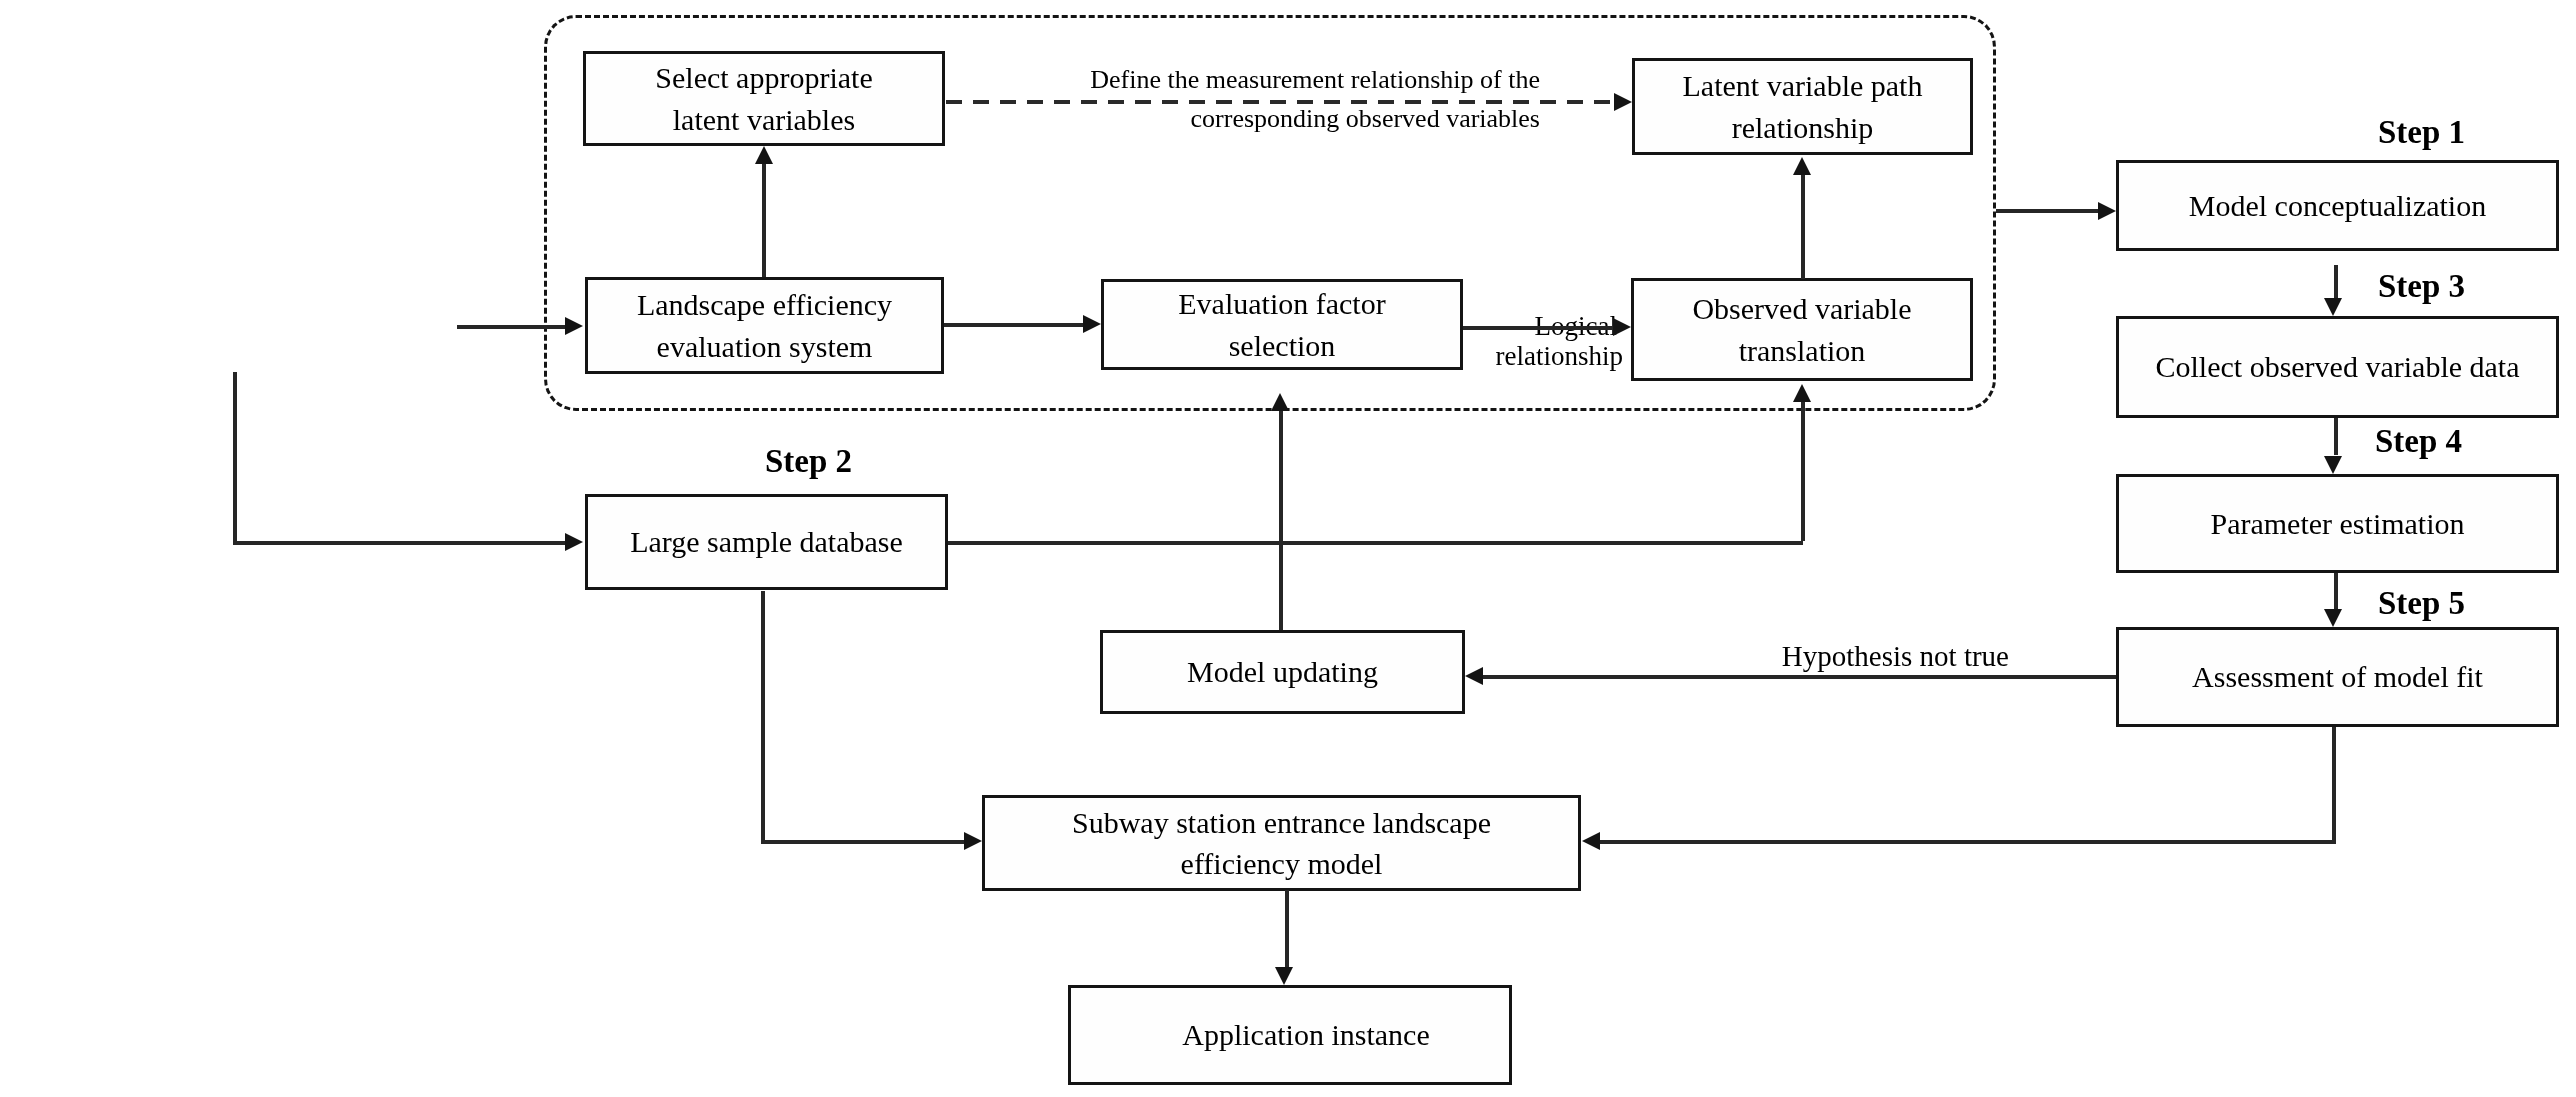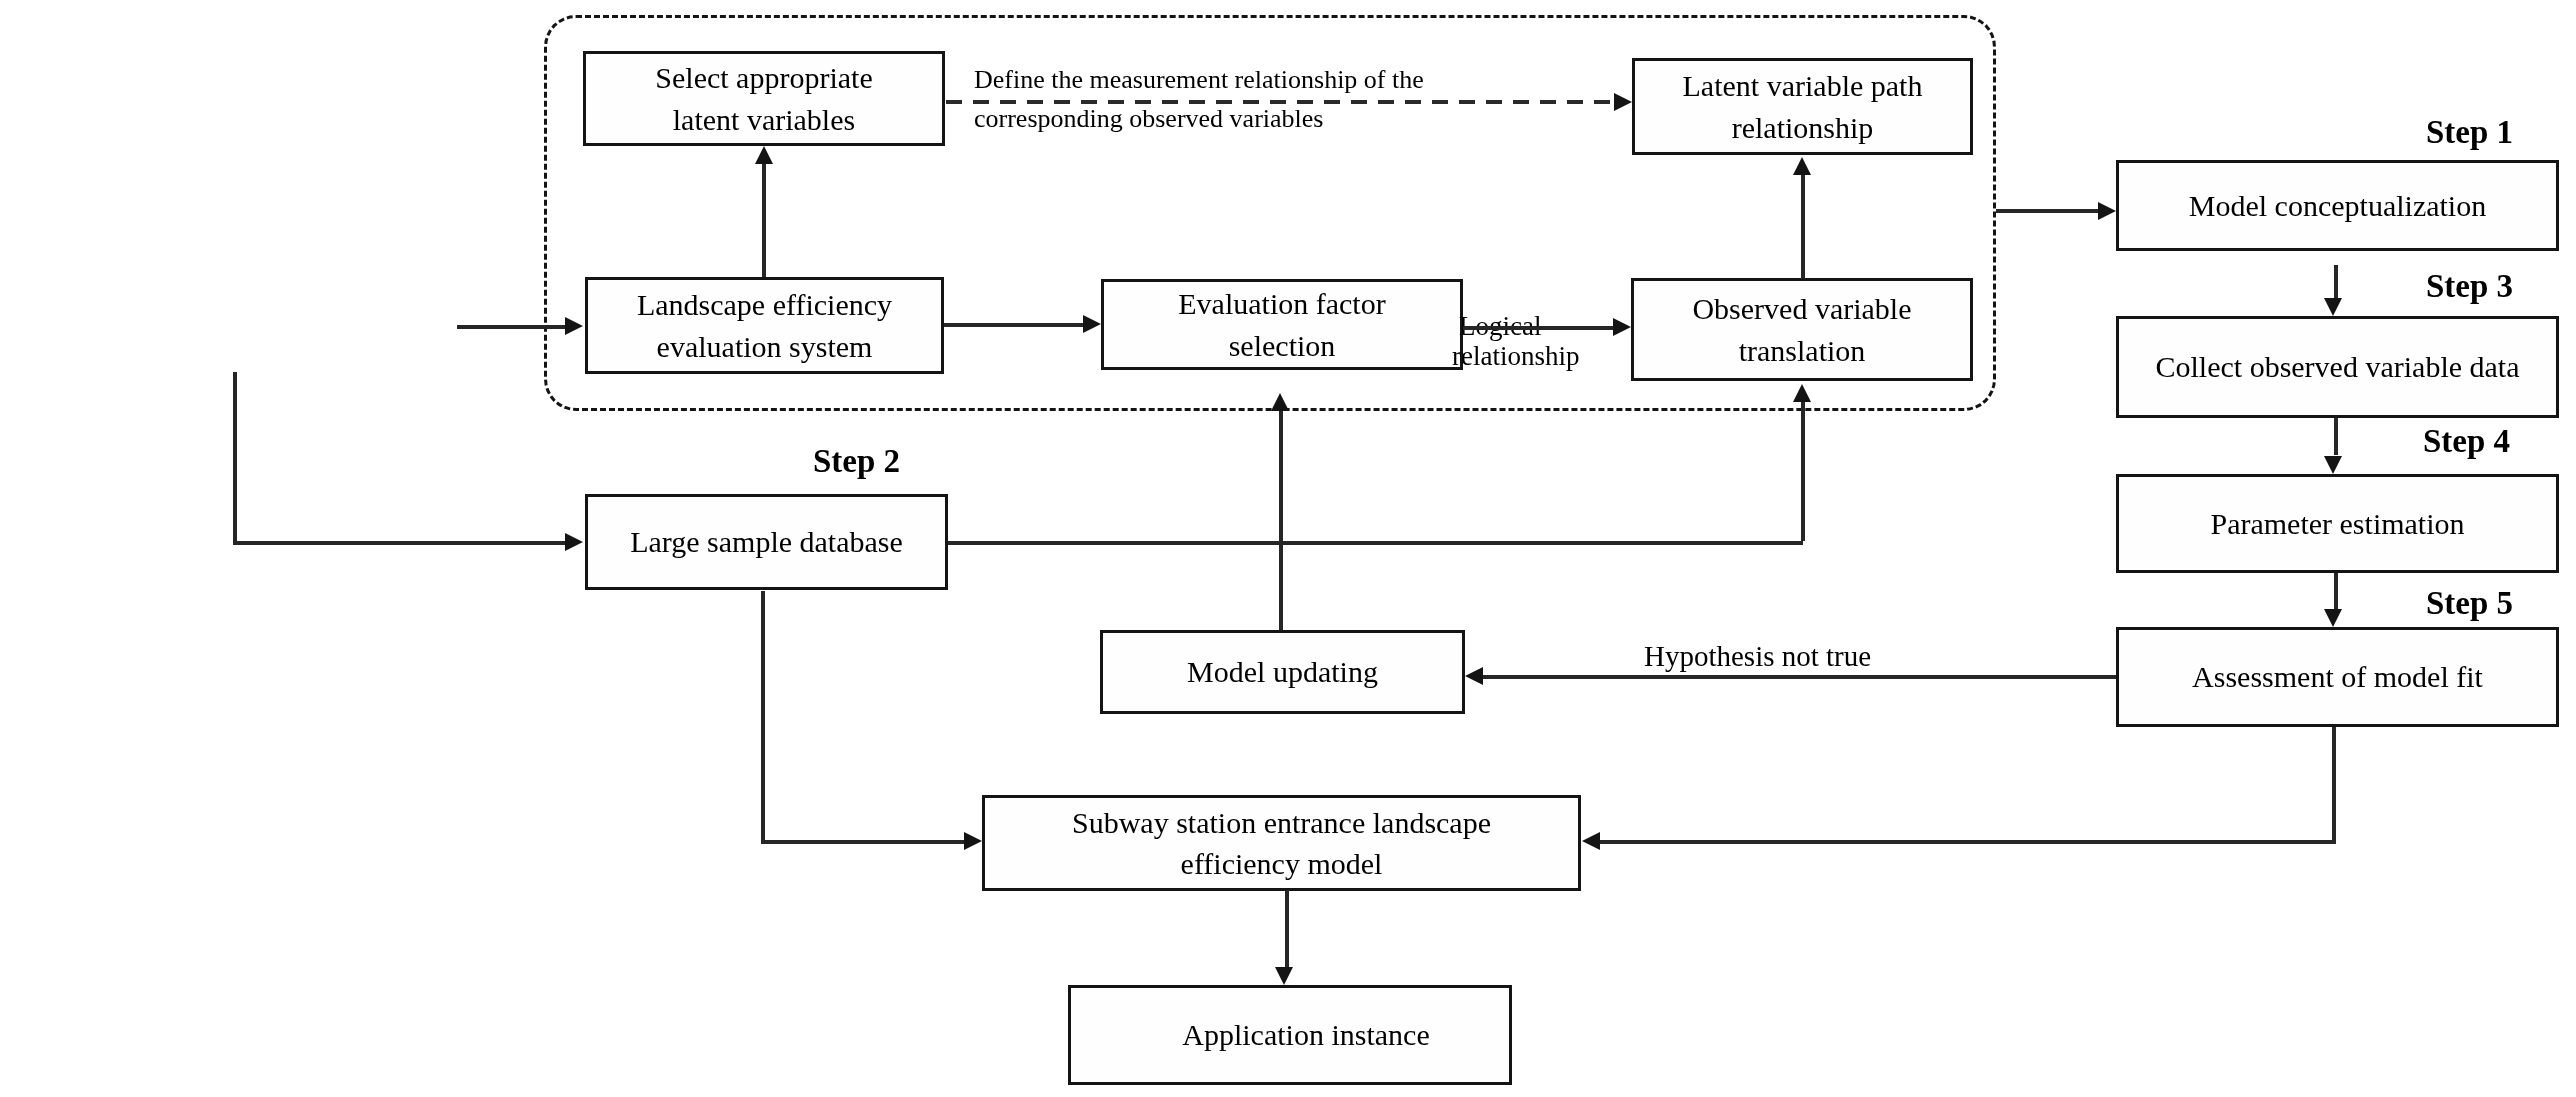--- a/index.html
+++ b/index.html
@@ -34,25 +34,25 @@
   .dashline{
     position:absolute;height:3.7px;
     background:repeating-linear-gradient(90deg,#2a2a2a 0 16px,transparent 16px 27px);
   }
   .ah{position:absolute;width:0;height:0;}
   .ah-r{border-top:9.7px solid transparent;border-bottom:9.7px solid transparent;border-left:18px solid #141414;}
   .ah-l{border-top:9.7px solid transparent;border-bottom:9.7px solid transparent;border-right:18px solid #141414;}
   .ah-u{border-left:9.7px solid transparent;border-right:9.7px solid transparent;border-bottom:18px solid #141414;}
   .ah-d{border-left:9.7px solid transparent;border-right:9.7px solid transparent;border-top:18px solid #141414;}
   .lbl{
-    position:absolute;text-align:left;
+    position:absolute;text-align:right;
     font-size:26px;line-height:1.5;white-space:pre-line;
   }
   .step{
-    position:absolute;text-align:center;
+    position:absolute;text-align:left;
     font-size:33px;font-weight:bold;
   }
 </style>
 </head>
 <body>
 
 <div id="canvas">
 
   <div class="dashed-group" style="left:544px;top:15px;width:1452px;height:396px;"></div>
 

